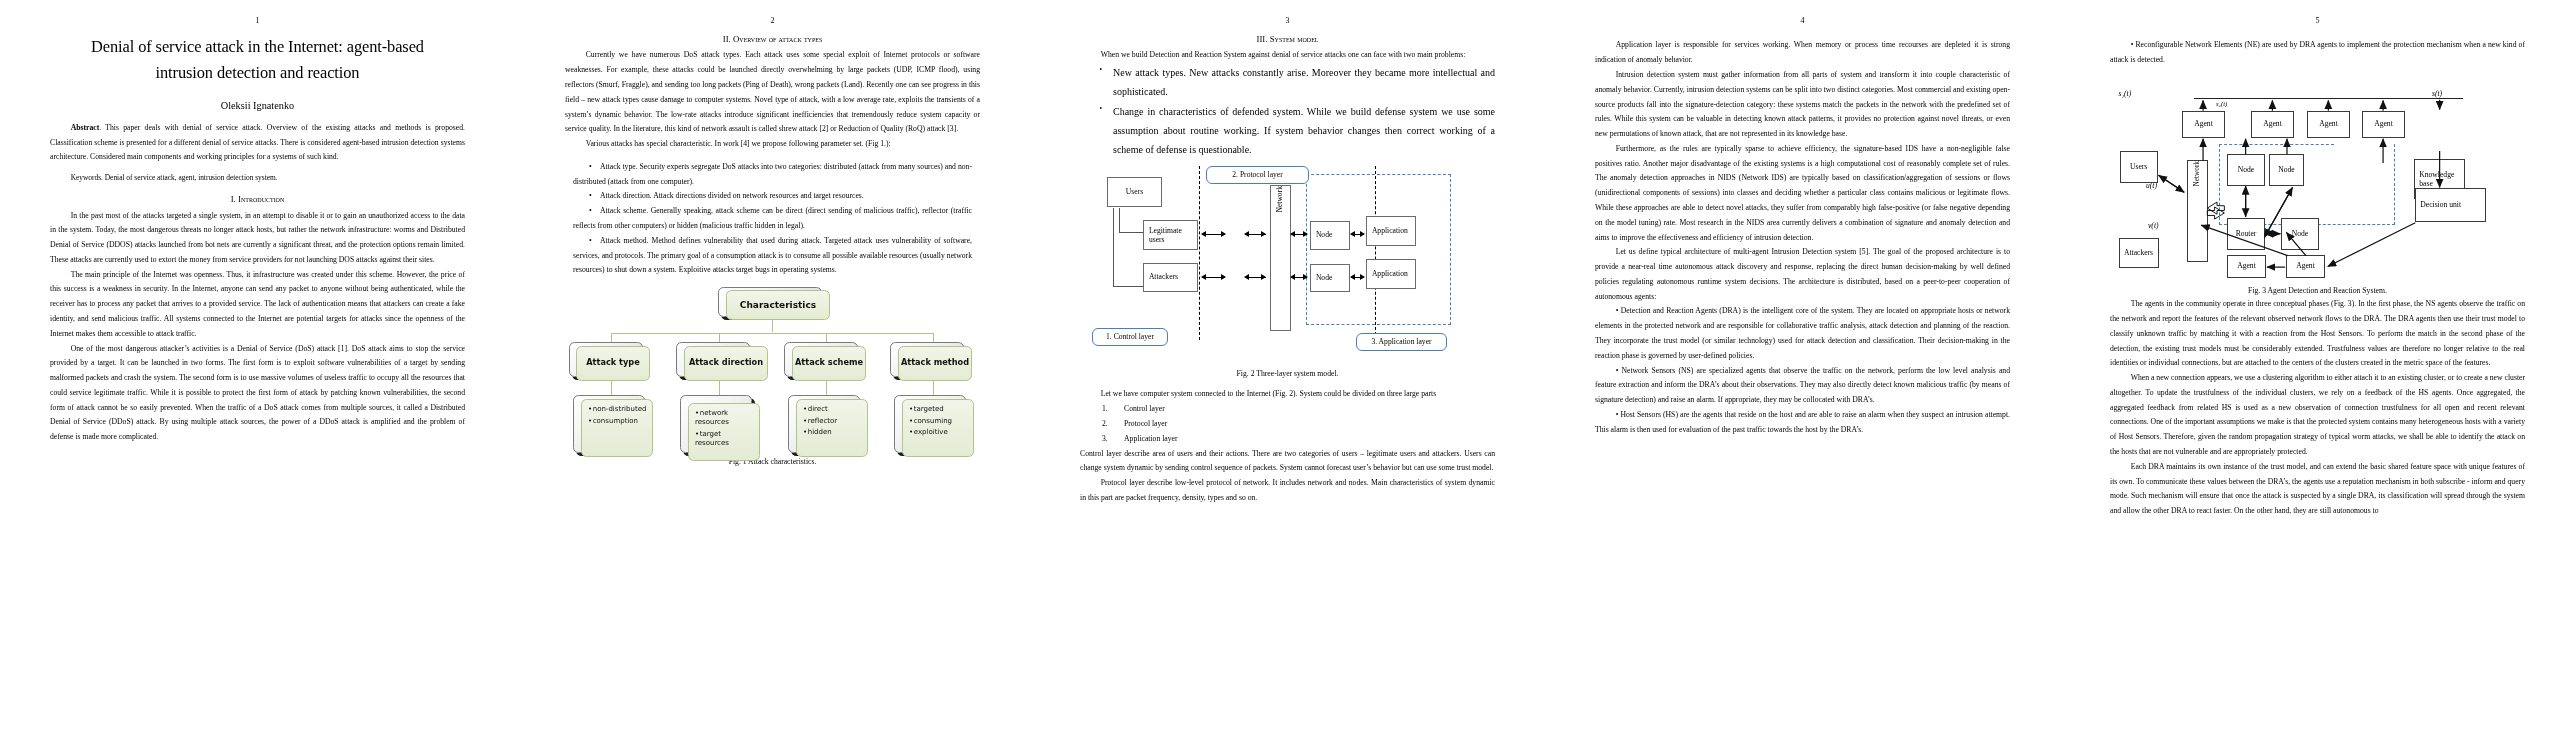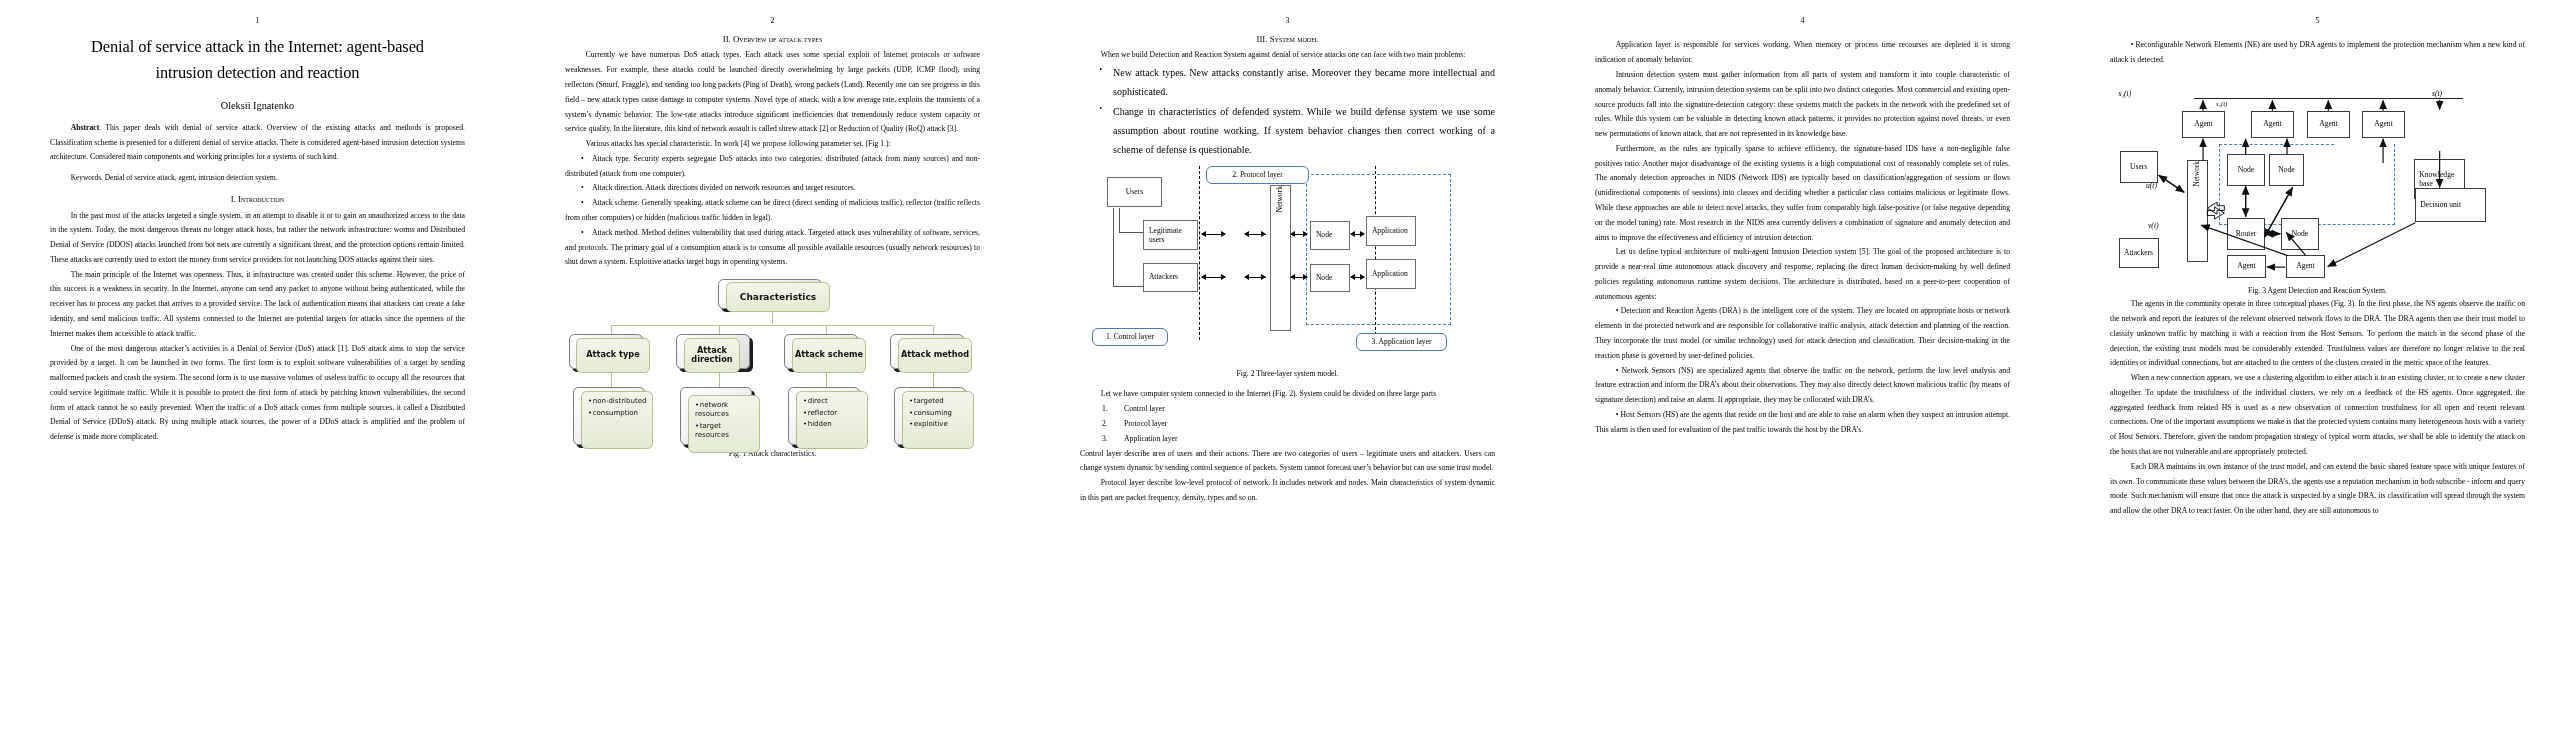--- a/index.html
+++ b/index.html
@@ -9,21 +9,21 @@
   .pgnum{text-align:center;font-size:8px;line-height:1;margin:0 0 8.5px 0;}
   .title{font-size:16.4px;line-height:1.62;text-align:center;font-weight:400;margin:8.5px 0 0 0;letter-spacing:-0.1px;}
   .author{font-size:10.3px;text-align:center;margin:13.4px 0 9.7px 0;}
   p.body{font-size:7.7px;line-height:1.92;text-align:justify;text-justify:inter-word;margin:0 0 0 0;text-indent:20.7px;hyphens:none;}
   p.noind{text-indent:0;}
   p.abs{text-indent:20.7px;}
   .abs b{font-weight:700;}
   p.kw{font-size:7.4px;line-height:1.9;text-indent:20.7px;margin:6px 0 0 0;}
   h2.sec{font-size:8.8px;font-weight:400;text-align:center;margin:8.5px 0 4.9px 0;font-variant:small-caps;}
   h2.sec .rn{font-variant:normal;}
-  ul.dots{list-style:none;margin:0;padding:0;}
+  ul.dots{list-style:none;margin:8px;padding:0;}
   ul.dots li{font-size:7.7px;line-height:1.92;text-align:justify;margin:0;padding:0 0 0 0;position:relative;}
   ul.dots li .bl{display:inline-block;width:27px;text-align:left;text-indent:16px;}
   ul.bul{list-style:none;margin:0;padding:0 0 0 0;}
   ul.bul li{font-size:10px;line-height:1.92;text-align:justify;margin:0;padding-left:33px;position:relative;}
   ul.bul li:before{content:"\2022";position:absolute;left:19.4px;top:0;font-size:7.3px;}
   ul.smallbul{list-style:none;margin:0;padding:0;}
   ul.smallbul li{font-size:7.7px;line-height:1.92;text-align:justify;margin:0;text-indent:20.7px;}
   ol.num{list-style:none;margin:0;padding:0;counter-reset:ln;}
   ol.num li{font-size:7.7px;line-height:1.92;margin:0;padding-left:0;text-indent:0;}
   ol.num li .n{display:inline-block;width:22px;margin-left:22px;}
@@ -128,21 +128,21 @@
       </div>
       <div class="g-shadow" style="left:8px;top:108px;width:72px;height:58px;"></div>
       <div class="g-box" style="left:16px;top:112px;width:72px;height:58px;">
         <ul>
           <li>non-distributed</li>
           <li>consumption</li>
         </ul>
       </div>
 
       <div class="g-shadow" style="left:111px;top:55px;width:74px;height:35px;"></div>
-      <div class="g-box" style="left:119px;top:59px;width:56px;height:35px;">
+      <div class="g-box" style="left:119px;top:59px;width:84px;height:35px;">
         <div class="lab sm">Attack direction</div>
       </div>
       <div class="g-shadow" style="left:115px;top:108px;width:72px;height:58px;"></div>
       <div class="g-box" style="left:123px;top:116px;width:72px;height:58px;">
         <ul>
           <li>network resources</li>
           <li>target resources</li>
         </ul>
       </div>
 

